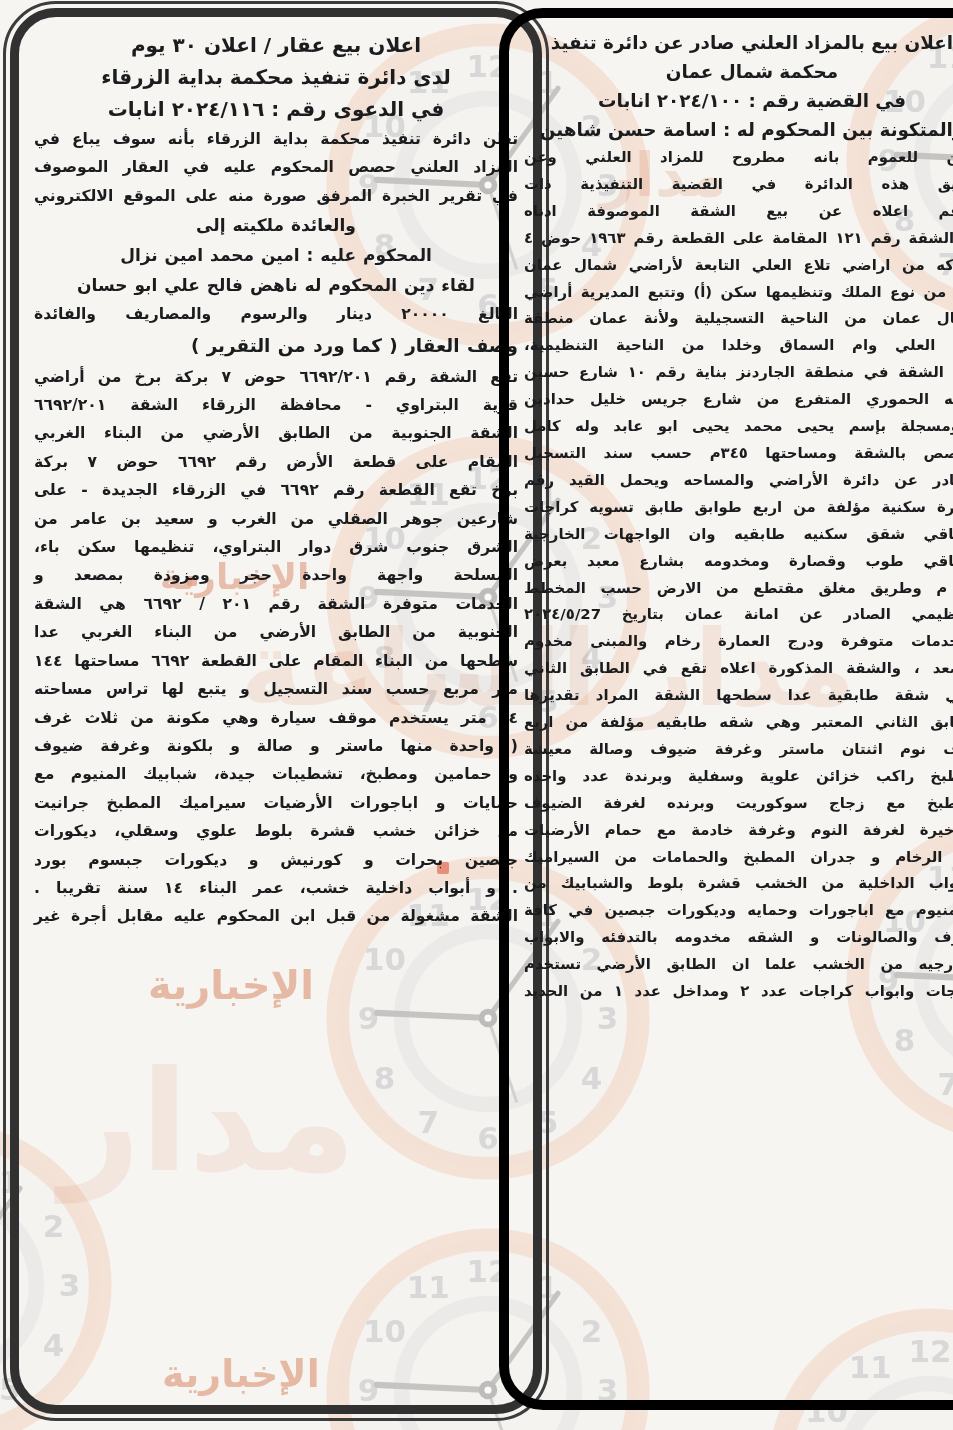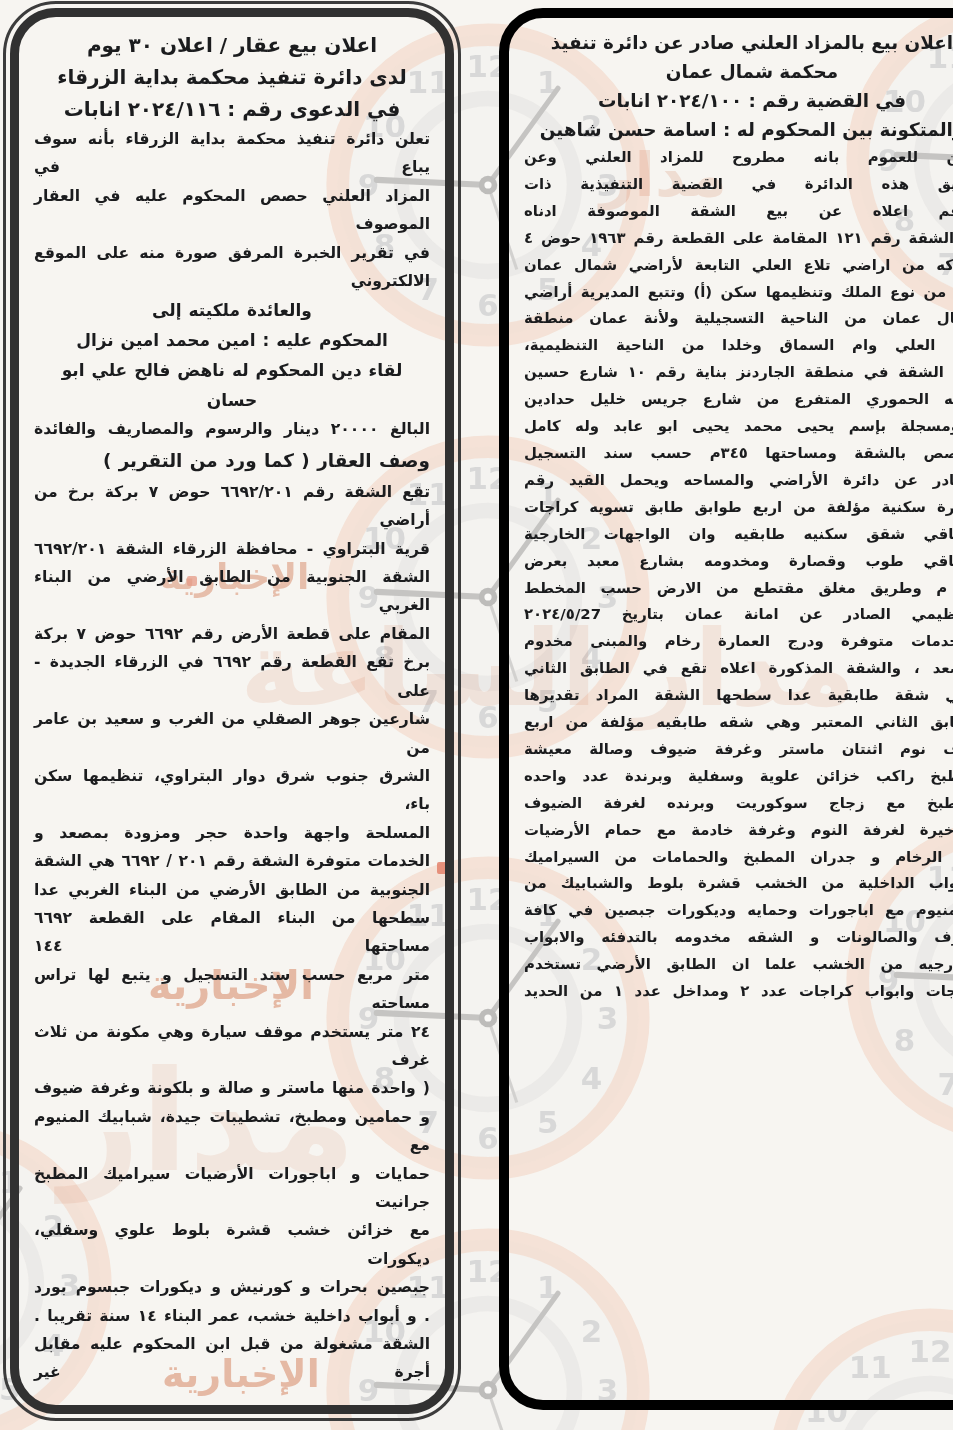--- a/index.html
+++ b/index.html
@@ -15,21 +15,21 @@
     position:absolute;color:#c2410c;font-weight:700;white-space:nowrap;
     font-family:"DejaVu Sans",sans-serif;direction:rtl;
   }
   .wm-square{position:absolute;opacity:.75;border-radius:2px;}
   
   .ad-box{
     position:absolute;z-index:2;box-sizing:border-box;direction:rtl;
     color:#1b1c1e;background:transparent;overflow:hidden;
   }
   #left-box{
-    left:10px;top:8px;width:444px;height:1406px;
+    left:10px;top:8px;width:532px;height:1406px;
     border:9px solid #313131;border-radius:46px;
     outline:3px solid #3c3c3c;outline-offset:4px;
     padding:12px 15px 0 15px;
   }
   #right-box{
     left:499px;top:8px;width:506px;height:1402px;
     border:10px solid #000000;border-radius:44px;
     padding:10px 15px 0 15px;
   }
   

